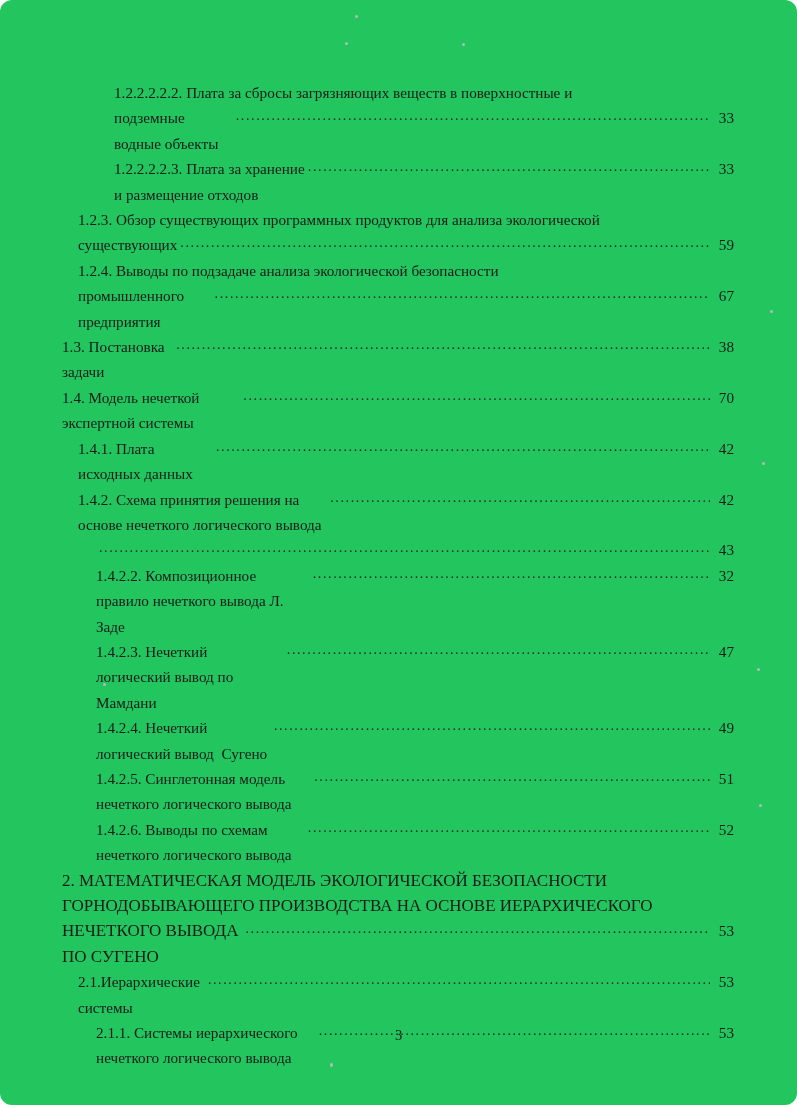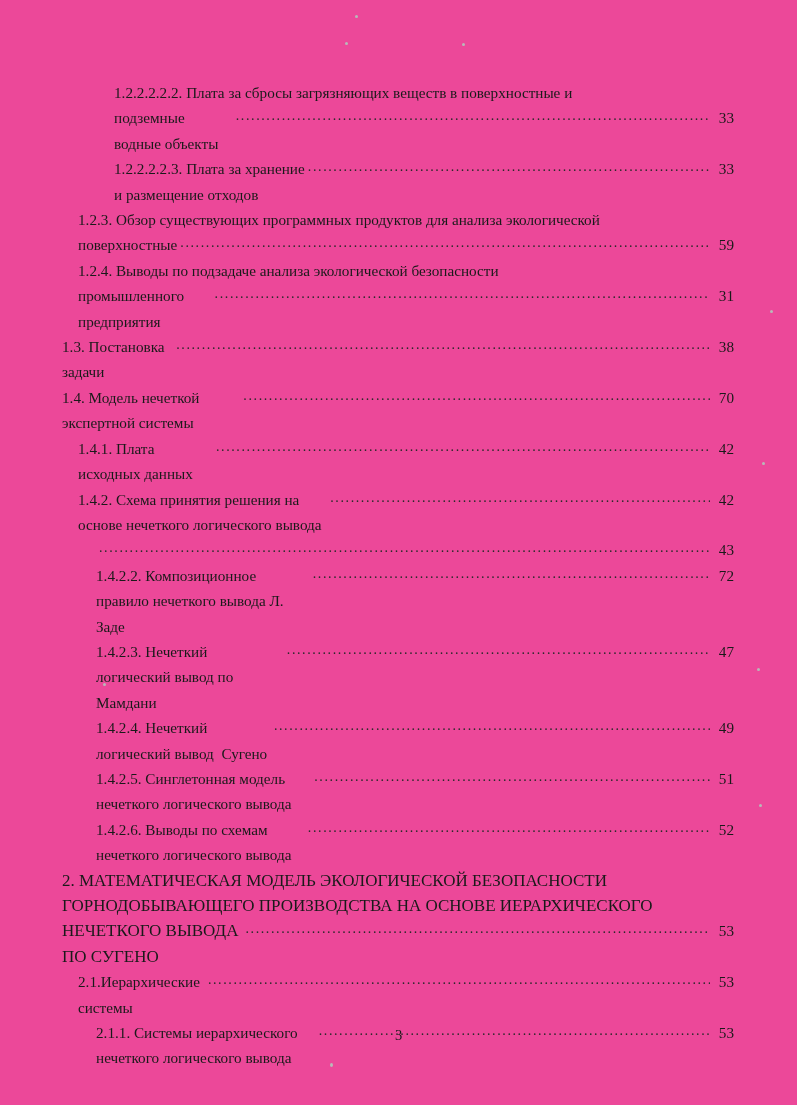--- a/index.html
+++ b/index.html
@@ -7,24 +7,25 @@
     margin: 0;
     padding: 0;
     background: #ffffff;
   }
 
   .page {
     position: relative;
     width: 797px;
     height: 1105px;
     margin: 0 auto;
-    background: #ec4899;
+    background: #22c55e;
     font-family: "Liberation Serif", "DejaVu Serif", serif;
     color: #1a1a1a;
     overflow: hidden;
+    border-radius: 12px;
   }
 
   
   .speckle {
     position: absolute;
     background: #b9b9b9;
     border-radius: 50%;
     pointer-events: none;
   }
 
@@ -119,31 +120,31 @@
       <div class="toc-entry lvl-3">
         <div class="entry-row">
           <span class="entry-text">1.2.2.2.2.3. Плата за хранение и размещение отходов</span>
           <span class="leader">............................................................................................................................................</span>
           <span class="pageno">33</span>
         </div>
       </div>
       <div class="toc-entry lvl-1">
         <span class="wrap-head">1.2.3. Обзор существующих программных продуктов для анализа экологической</span>
         <div class="entry-row">
-          <span class="entry-text">поверхностные</span>
+          <span class="entry-text">существующих</span>
           <span class="leader">............................................................................................................................................</span>
           <span class="pageno">59</span>
         </div>
       </div>
       <div class="toc-entry lvl-1">
         <span class="wrap-head">1.2.4. Выводы по подзадаче анализа экологической безопасности</span>
         <div class="entry-row">
           <span class="entry-text">промышленного предприятия</span>
           <span class="leader">............................................................................................................................................</span>
-          <span class="pageno">31</span>
+          <span class="pageno">67</span>
         </div>
       </div>
       <div class="toc-entry lvl-0">
         <div class="entry-row">
           <span class="entry-text">1.3. Постановка задачи</span>
           <span class="leader">............................................................................................................................................</span>
           <span class="pageno">38</span>
         </div>
       </div>
       <div class="toc-entry lvl-0">
@@ -170,21 +171,21 @@
       <div class="toc-entry lvl-2">
         <div class="entry-row">
           <span class="leader">............................................................................................................................................</span>
           <span class="pageno">43</span>
         </div>
       </div>
       <div class="toc-entry lvl-2">
         <div class="entry-row">
           <span class="entry-text">1.4.2.2. Композиционное правило нечеткого вывода Л. Заде</span>
           <span class="leader">............................................................................................................................................</span>
-          <span class="pageno">72</span>
+          <span class="pageno">32</span>
         </div>
       </div>
       <div class="toc-entry lvl-2">
         <div class="entry-row">
           <span class="entry-text">1.4.2.3. Нечеткий логический вывод по Мамдани</span>
           <span class="leader">............................................................................................................................................</span>
           <span class="pageno">47</span>
         </div>
       </div>
       <div class="toc-entry lvl-2">

